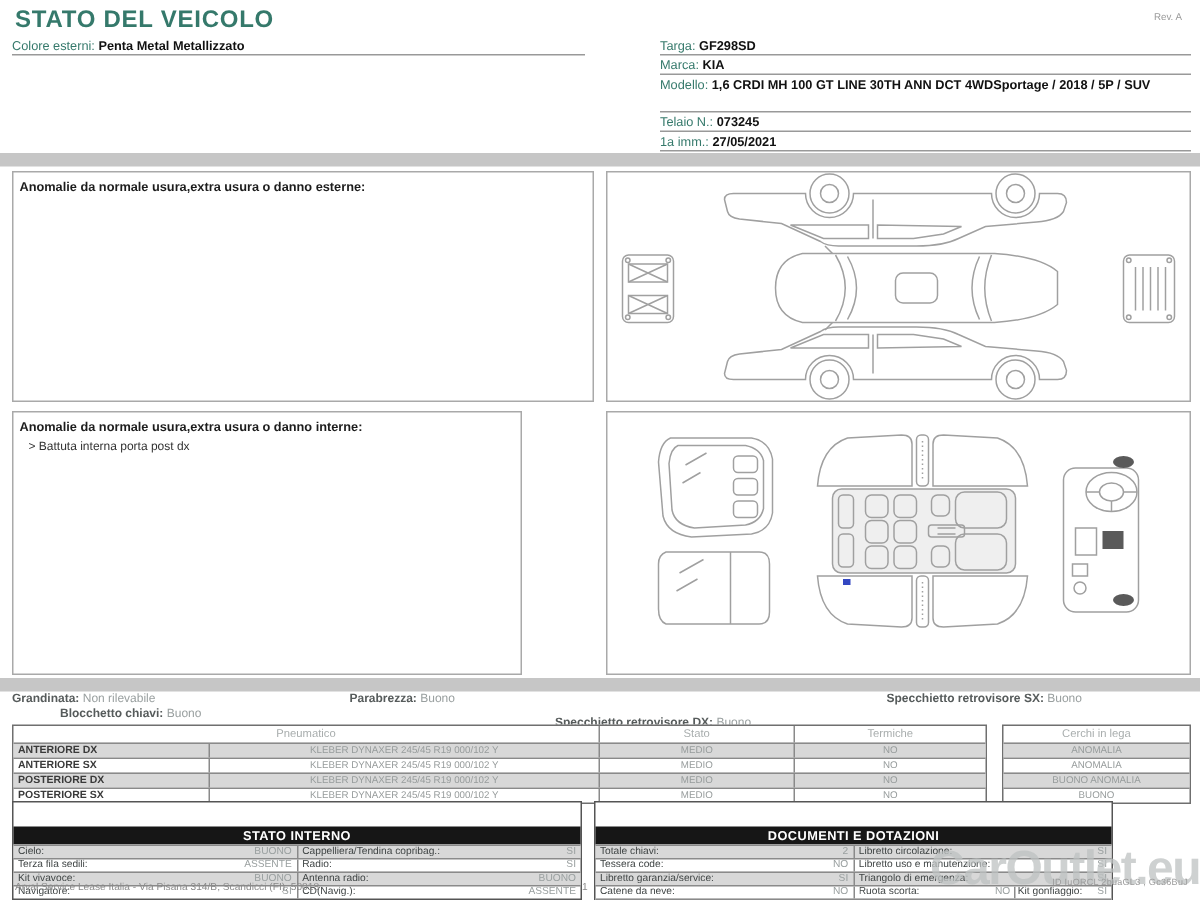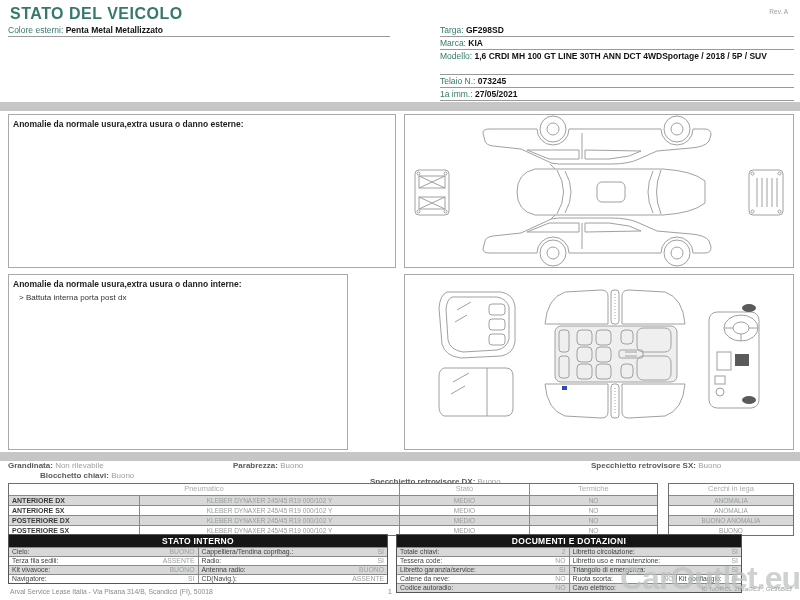--- a/index.html
+++ b/index.html
@@ -37,21 +37,21 @@
   .tt-pos { color:#3a3a3a; font-weight:bold; padding-left:3px; font-size:7px; }
   .tt-val { color:#979c9c; text-align:center; }
 
   .cerchitable { position:absolute; left:668px; top:483px; width:126px; border:1px solid #6f6f6f; background:#fff; }
   .ct-h { font-size:7.5px; color:#a8adad; text-align:center; line-height:10px; height:11px; }
   .ct-row { height:10px; font-size:6.5px; line-height:9px; color:#979c9c; text-align:center; border-top:1px solid #8a8a8a; overflow:hidden; }
   .ct-row.alt { background:#d8d8d8; }
 
   
   .kvtable { position:absolute; border:1px solid #555; background:#fff; }
-  .kv-head { background:#161616; color:#fff; font-size:8.5px; font-weight:bold; text-align:center; height:12px; line-height:12px; letter-spacing:.3px; }
+  .kv-head { background:#161616; color:#fff; font-size:8.5px; font-weight:bold; text-align:center; height:12px; line-height:12px; letter-spacing:.3px;margin-top:16px; }
   .kv-row { display:flex; height:9px; border-top:1px solid #8a8a8a; }
   .kv-row.alt { background:#d8d8d8; }
   .kv-cell { flex:1; display:flex; justify-content:space-between; padding:0 3px; overflow:hidden; white-space:nowrap; }
   .kv-cell.bord { border-right:1px solid #8a8a8a; }
   .kv-label { font-size:6.8px; line-height:8px; color:#3f4444; }
   .kv-value { font-size:6.8px; line-height:8px; color:#9aa0a0; }
   .kv-sub { display:flex; justify-content:space-between; overflow:hidden; }
   .kv-sub.first { width:104px; border-right:1px solid #8a8a8a; padding-right:2px; }
   .kv-sub.second { flex:1; padding-left:2px; }
 

